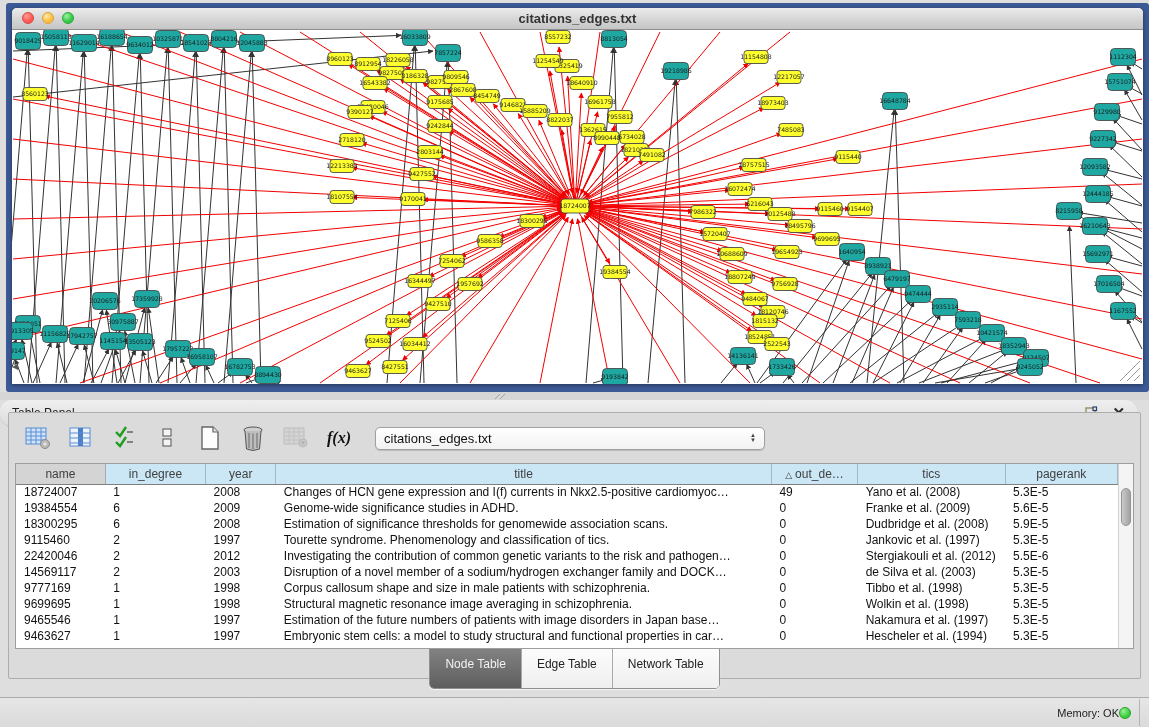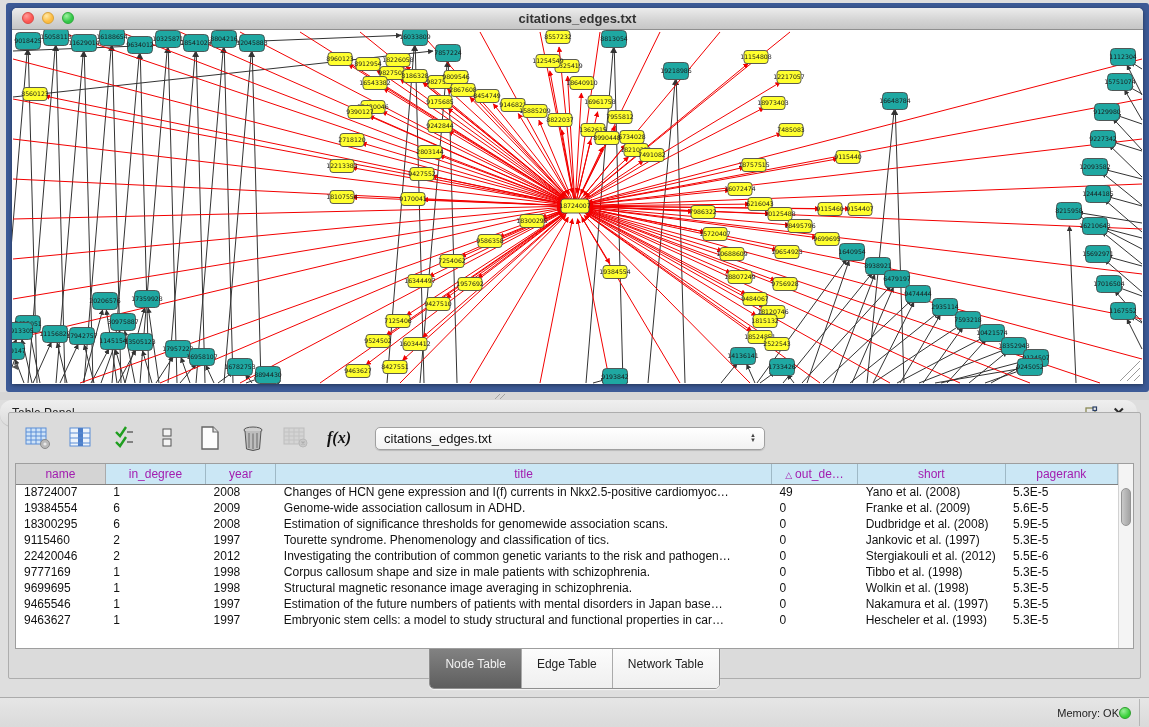--- a/index.html
+++ b/index.html
@@ -62,21 +62,21 @@
   }
   .combo .val{flex:1;}
   .combo .arrows{display:flex;flex-direction:column;font-size:6px;color:#444;line-height:5px;}
   
   .table-wrap{
     position:relative;margin:0 6px;height:186px;background:#fff;
     border:1px solid #9e9e9e;overflow:hidden;box-sizing:border-box;
   }
   table.grid{border-collapse:collapse;table-layout:fixed;width:calc(100% - 15px);}
   table.grid th{
-    height:20px;font-size:12px;font-weight:normal;color:#a21caf;
+    height:20px;font-size:12px;font-weight:normal;color:#404040;
     background:#cbe7f5;border-right:1px solid #9fb9c6;border-bottom:1px solid #808080;
     text-align:center;overflow:hidden;white-space:nowrap;padding:0 4px;box-sizing:border-box;
   }
   table.grid th.gray{background:#d4d4d4;border-right:1px solid #aaa;}
   table.grid td{
     height:16px;font-size:12px;color:#111;padding:0 2px 0 8px;
     overflow:hidden;white-space:nowrap;text-overflow:clip;box-sizing:border-box;
   }
   .sort-glyph{font-size:9px;margin-right:3px;}
   .vscroll{
@@ -718,39 +718,39 @@
           <col style="width: 147px;">
           <col style="width: 112px;">
         </colgroup>
       <thead>
           <tr id="thead-row">
             <th class="gray">name</th>
             <th>in_degree</th>
             <th>year</th>
             <th>title</th>
             <th><span class="sort-glyph">△</span>out_de…</th>
-            <th>short</th>
+            <th>tics</th>
             <th>pagerank</th>
           </tr>
         </thead>
       <tbody id="tbody">
           <tr>
             <td>18724007</td>
             <td>1</td>
             <td>2008</td>
             <td>Changes of HCN gene expression and I(f) currents in Nkx2.5-positive cardiomyoc…</td>
             <td>49</td>
             <td>Yano et al. (2008)</td>
             <td>5.3E-5</td>
           </tr>
           <tr>
             <td>19384554</td>
             <td>6</td>
             <td>2009</td>
-            <td>Genome-wide association callosum in ADHD.</td>
+            <td>Genome-wide significance studies in ADHD.</td>
             <td>0</td>
             <td>Franke et al. (2009)</td>
             <td>5.6E-5</td>
           </tr>
           <tr>
             <td>18300295</td>
             <td>6</td>
             <td>2008</td>
             <td>Estimation of significance thresholds for genomewide association scans.</td>
             <td>0</td>
@@ -769,20 +769,29 @@
           <tr>
             <td>22420046</td>
             <td>2</td>
             <td>2012</td>
             <td>Investigating the contribution of common genetic variants to the risk and pathogen…</td>
             <td>0</td>
             <td>Stergiakouli et al. (2012)</td>
             <td>5.5E-6</td>
           </tr>
           <tr>
+            <td>14569117</td>
+            <td>2</td>
+            <td>2003</td>
+            <td>Disruption of a novel member of a sodium/hydrogen exchanger family and DOCK…</td>
+            <td>0</td>
+            <td>de Silva et al. (2003)</td>
+            <td>5.3E-5</td>
+          </tr>
+          <tr>
             <td>9777169</td>
             <td>1</td>
             <td>1998</td>
             <td>Corpus callosum shape and size in male patients with schizophrenia.</td>
             <td>0</td>
             <td>Tibbo et al. (1998)</td>
             <td>5.3E-5</td>
           </tr>
           <tr>
             <td>9699695</td>
@@ -790,32 +799,32 @@
             <td>1998</td>
             <td>Structural magnetic resonance image averaging in schizophrenia.</td>
             <td>0</td>
             <td>Wolkin et al. (1998)</td>
             <td>5.3E-5</td>
           </tr>
           <tr>
             <td>9465546</td>
             <td>1</td>
             <td>1997</td>
-            <td>Estimation of the future numbers of patients with mental disorders in Japan base…</td>
+            <td>Estimation of the future numbers of patients with image disorders in Japan base…</td>
             <td>0</td>
             <td>Nakamura et al. (1997)</td>
             <td>5.3E-5</td>
           </tr>
           <tr>
             <td>9463627</td>
             <td>1</td>
             <td>1997</td>
             <td>Embryonic stem cells: a model to study structural and functional properties in car…</td>
             <td>0</td>
-            <td>Hescheler et al. (1993)</td>
+            <td>Hescheler et al. (1994)</td>
             <td>5.3E-5</td>
           </tr>
         </tbody>
     </table>
     <div class="vscroll">
       <div class="vthumb"></div>
     </div>
   </div>
 
   <div class="tabs-row">

